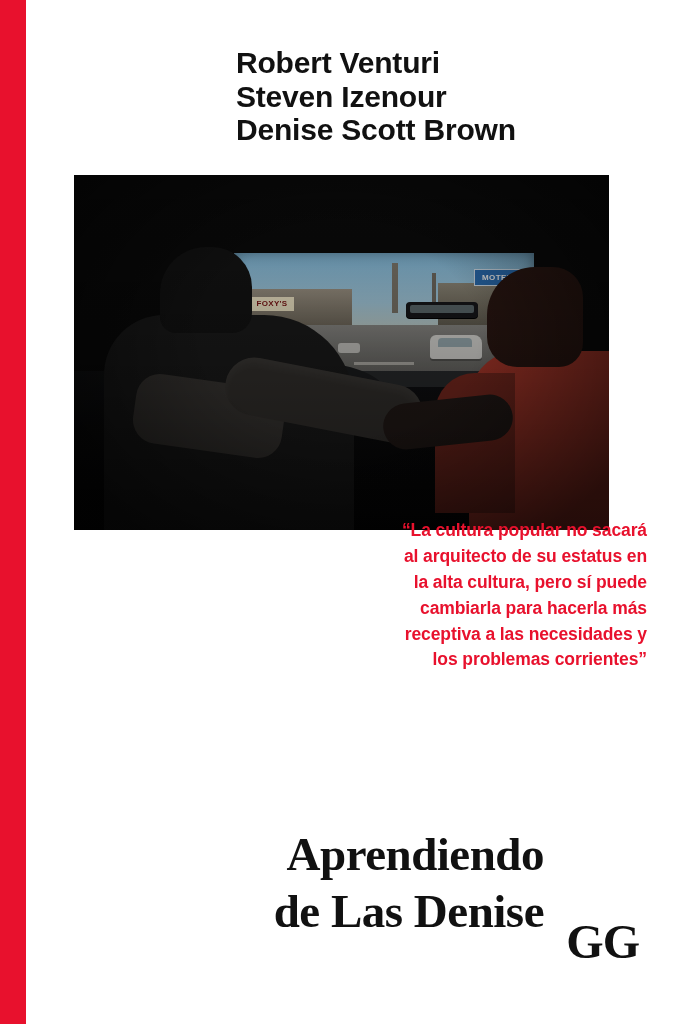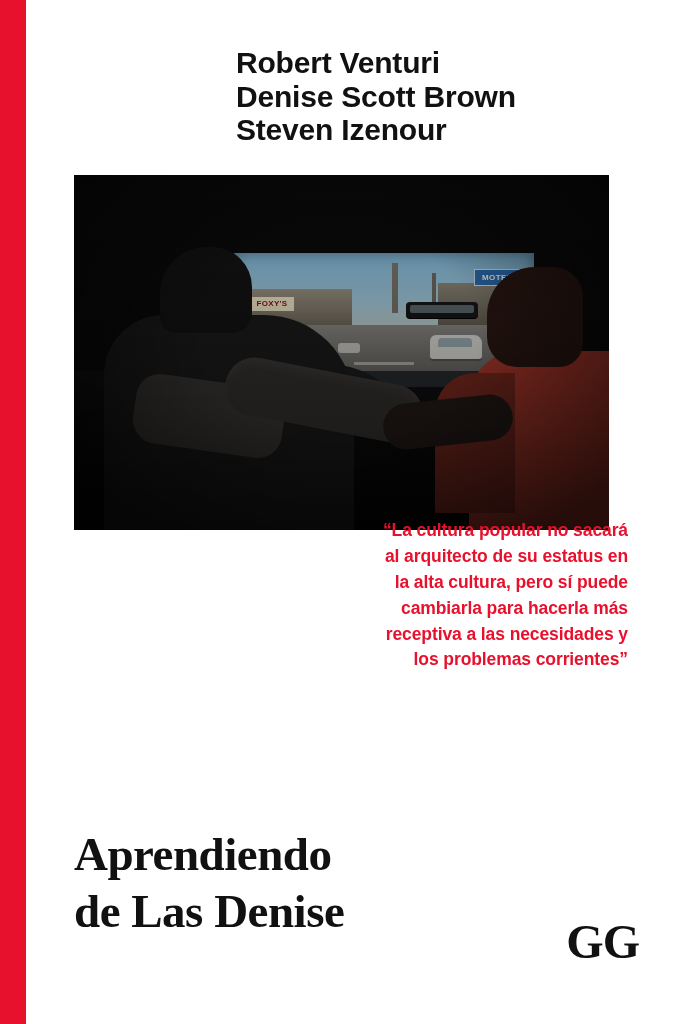--- a/index.html
+++ b/index.html
@@ -355,21 +355,21 @@
     inset: 0;
     background:
       radial-gradient(ellipse at 50% 45%, rgba(0,0,0,0) 36%, rgba(0,0,0,.55) 88%),
       linear-gradient(rgba(0,0,0,.12), rgba(0,0,0,.55));
     pointer-events: none;
   }
 
   
   .quote {
     position: absolute;
-    right: 55px;
+    right: 36px;
     top: 518px;
     width: 260px;
     text-align: right;
     color: #e8112d;
     font-family: "Liberation Sans", sans-serif;
     font-weight: bold;
     font-size: 17.5px;
     line-height: 1.48;
     letter-spacing: -0.1px;
   }
@@ -380,21 +380,21 @@
     left: 74px;
     top: 826px;
     width: 470px;
     color: #111111;
     font-family: "Liberation Serif", serif;
     font-weight: bold;
     font-size: 47px;
     line-height: 1.22;
     letter-spacing: -0.5px;
   }
-  .title .line { display: block; }
+  .title .line { display: block; text-align: right; }
 
   
   .logo {
     position: absolute;
     right: 44px;
     top: 918px;
     color: #111111;
     font-family: "Liberation Serif", serif;
     font-weight: bold;
     font-size: 48px;
@@ -404,22 +404,22 @@
 </style>
 </head>
 <body>
 
 <div class="cover">
 
   <div class="spine"></div>
 
   <div class="authors">
     <span class="line">Robert Venturi</span>
+    <span class="line">Steven Izenour</span>
     <span class="line">Denise Scott Brown</span>
-    <span class="line">Steven Izenour</span>
   </div>
 
   <div class="photo-wrap">
     <div class="photo">
       <div class="car-interior"></div>
 
       <div class="windshield">
         <div class="strip-left"></div>
         <div class="strip-right"></div>
         <div class="tower"></div>

